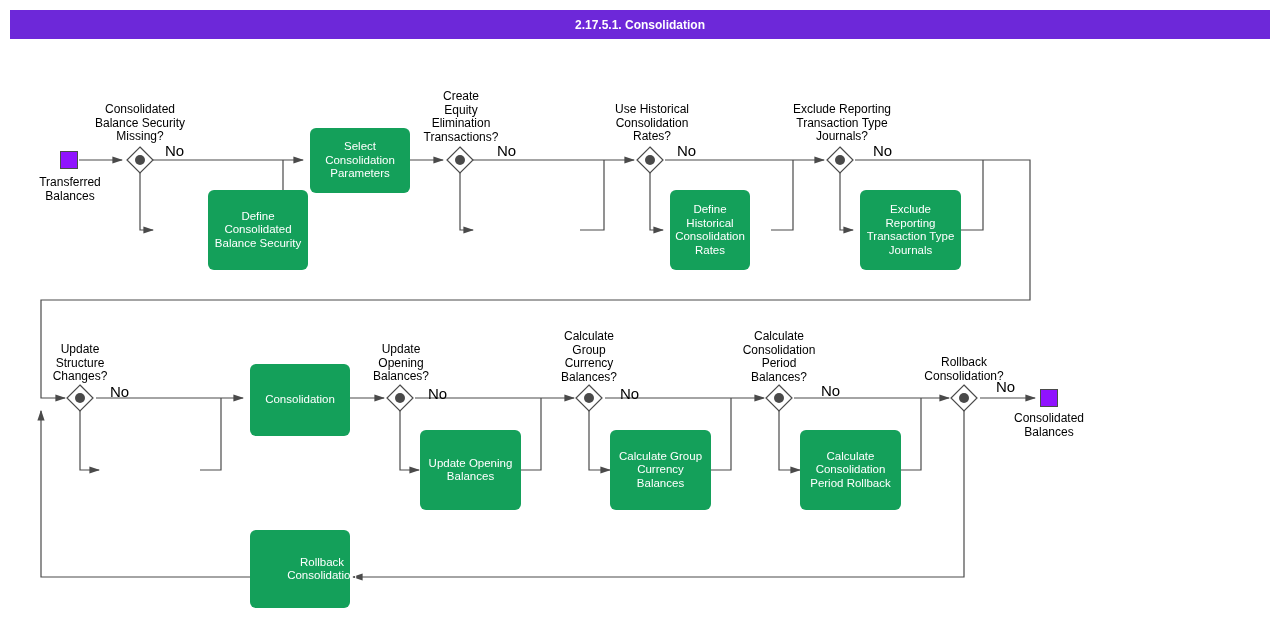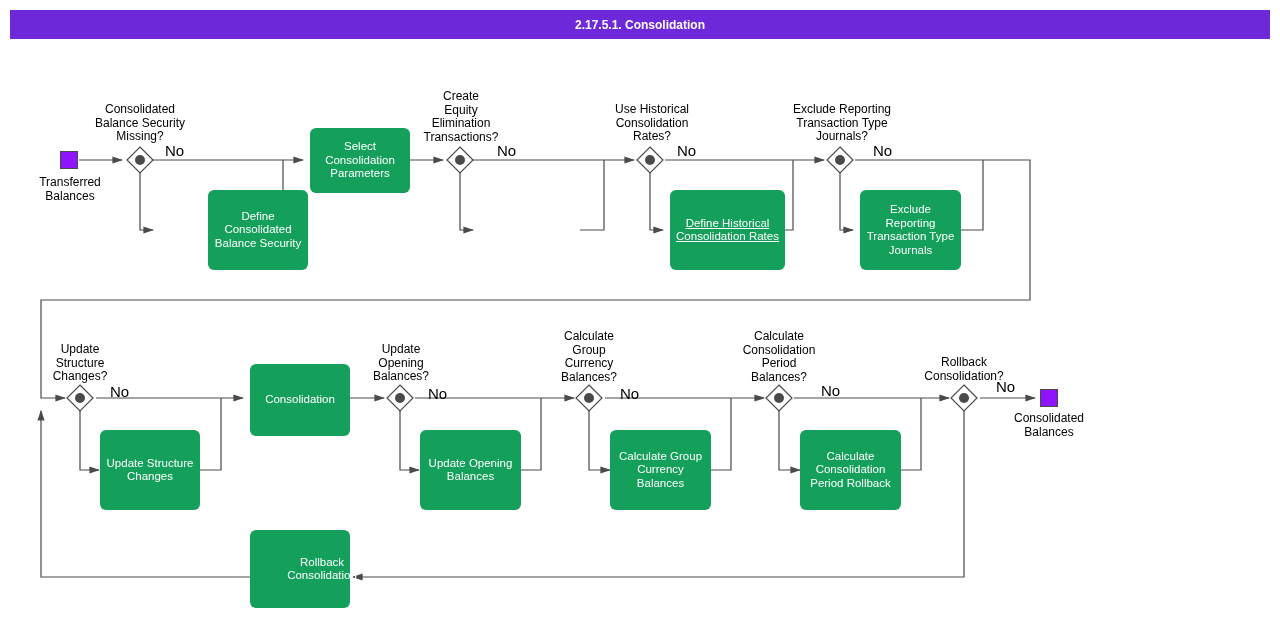--- a/index.html
+++ b/index.html
@@ -230,31 +230,28 @@
   <div class="label" style="left:904px; top:356px; width:120px;">Rollback
 Consolidation?</div>
   <div class="nolabel" style="left:996px; top:380px;">No</div>
 
   <div class="node" style="left:160px; top:190px; width:100px; height:80px;margin-left:48px;">Define
 Consolidated
 Balance Security</div>
   <div class="node" style="left:310px; top:128px; width:100px; height:65px;">Select
 Consolidation
 Parameters</div>
-  <div class="node" style="left:670px; top:190px; width:115px; height:80px;text-decoration:underline;">Define Historical
+  <div class="node" style="left:670px; top:190px; width:80px; height:80px;">Define Historical
 Consolidation
 Rates</div>
   <div class="node" style="left:860px; top:190px; width:101px; height:80px;">Exclude
 Reporting
 Transaction
 Type Journals</div>
 
-  <div class="node" style="left:100px; top:430px; width:100px; height:80px;">Update
-Structure
-Changes</div>
   <div class="node" style="left:250px; top:364px; width:100px; height:72px;">Consolidation</div>
   <div class="node" style="left:610px; top:430px; width:101px; height:80px;">Calculate Group
 Currency
 Balances</div>
   <div class="node" style="left:420px; top:430px; width:101px; height:80px;">Update Opening
 Balances</div>
   <div class="node" style="left:800px; top:430px; width:101px; height:80px;">Calculate
 Consolidation
 Period Rollback</div>
   <div class="node" style="left:250px; top:530px; width:100px; height:78px;padding-left:48px;">Rollback

